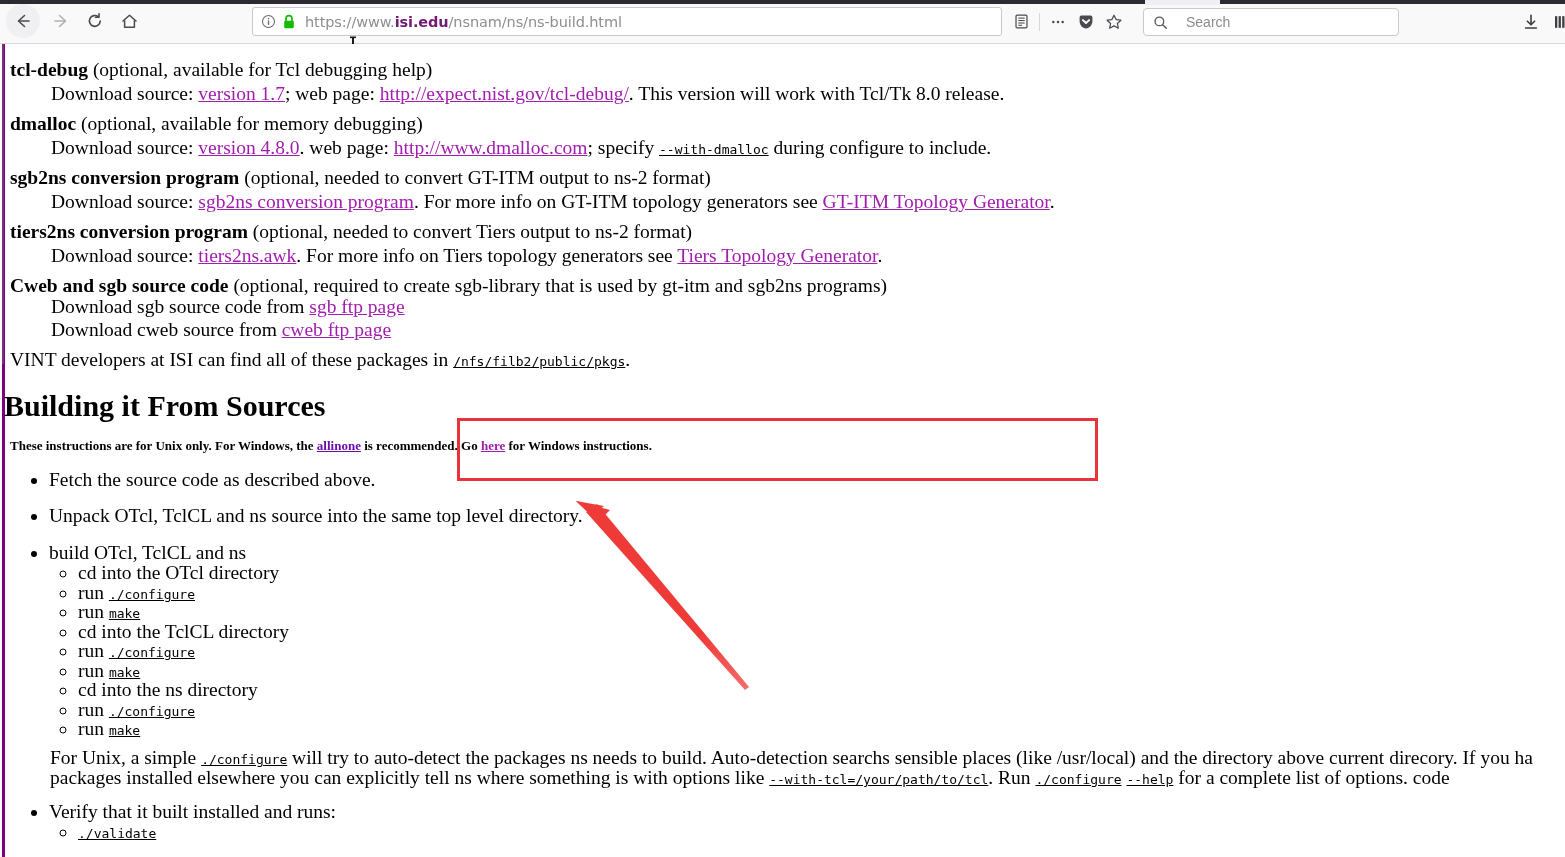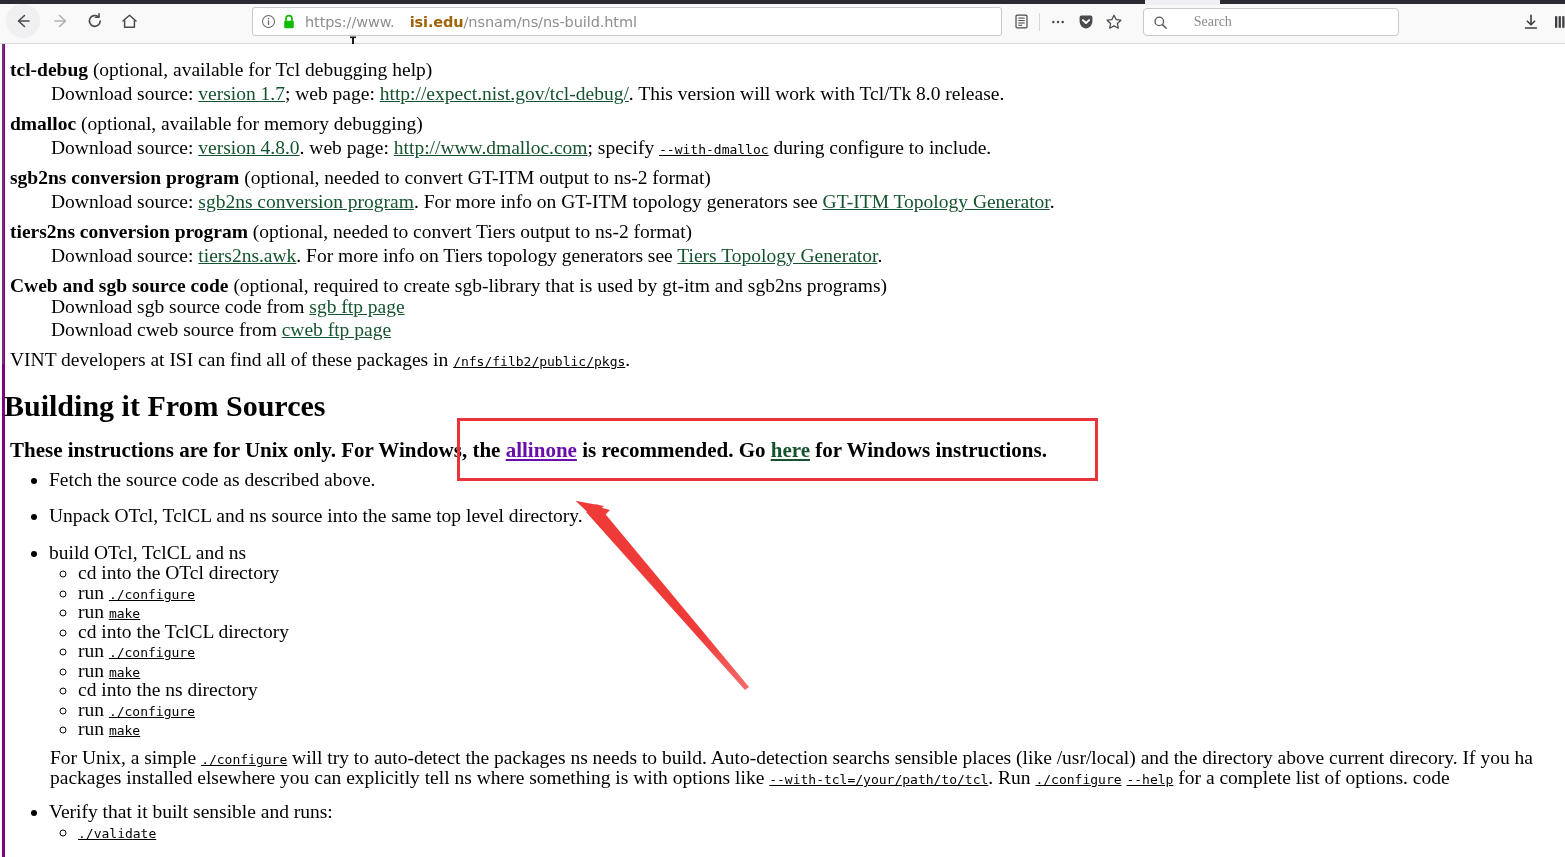--- a/index.html
+++ b/index.html
@@ -57,21 +57,21 @@
   }
   #identity-info { margin-right: 6px; display: flex; align-items: center; }
   #identity-lock { margin-right: 9px; display: flex; align-items: center; }
   #url-text {
     font-family: "DejaVu Sans", sans-serif;
     font-size: 14.5px;
     color: #8e8e93;
     white-space: nowrap;
     letter-spacing: -0.1px;
   }
-  #url-text .host { color: #a16207; font-weight: 700; margin-left: 15px; }
+  #url-text .host { color: #701a75; font-weight: 700; }
   #url-text .scheme { color: #8e8e93; }
   #url-text .path { color: #8e8e93; margin-top: 15px; }
 
   #urlbar-actions {
     position: absolute; top: 7px; left: 1007px;
     height: 29px; display: flex; align-items: center;
   }
   .ub-icon {
     width: 28px; height: 28px;
     display: flex; align-items: center; justify-content: center;
@@ -86,26 +86,26 @@
     position: absolute; top: 8px; left: 1143px;
     width: 256px; height: 28px;
     background: #ffffff;
     border: 1px solid #c9c9cd;
     border-radius: 4px;
     display: flex; align-items: center;
     padding: 0 9px;
   }
   #search-input {
     border: none; outline: none;
-    font-family: Liberation Serif, serif;
+    font-family: Liberation Sans, sans-serif;
     font-size: 14px;
     color: #a16207;
     background: transparent;
     width: 200px;
-    margin-left: 24px;
+    margin-left: 16px;
   }
   #search-input::placeholder { color: #8a8a8f; }
 
   #right-icons {
     position: absolute; top: 7px; left: 1516px;
     height: 29px; display: flex; align-items: center;
   }
   .ri-icon {
     width: 30px; height: 28px;
     display: flex; align-items: center; justify-content: center;
@@ -142,40 +142,40 @@
     line-height: 1.0;
     margin: 0;
     padding-left: 10px;
   }
   .pkg .nm { font-weight: bold; }
   .pkg .sub {
     display: block;
     padding-left: 41px;
     margin-top: 4px;
   }
-  a.lnk { color: #14532d; text-decoration: underline; }
+  a.lnk { color: #a21caf; text-decoration: underline; }
   a.lnk.visited { color: #6a0dad; text-decoration: underline; }
   code, .code {
     font-family: "DejaVu Sans Mono", monospace;
     font-size: 13px;
     color: #000;
     text-decoration: underline;
   }
 
   h2.sect {
     font-family: "Liberation Serif", serif;
     font-weight: bold;
     font-size: 30px;
     margin: 0;
     padding-left: 4px;
     color: #000;
   }
 
   p.bold-note {
-    font-size: 21px;
+    font-size: 13px;
     font-weight: bold;
     margin: 0;
     padding-left: 10px;
   }
 
   ul.lvl1 {
     margin: 0;
     padding-left: 49px;
     list-style-type: disc;
     font-size: 19.5px;
@@ -394,21 +394,21 @@
           <li><span>run </span><code>make</code></li>
         </ul>
       </li>
     </ul>
 
     <p class="txt para" style="position:absolute; top:704px; left:0;"><span>For Unix, a simple </span><code>./configure</code><span> will try to auto-detect the packages ns needs to build. Auto-detection searchs sensible places (like /usr/local) and the directory above current direcory. If you ha</span></p>
     <p class="txt para" style="position:absolute; top:724px; left:0;"><span>packages installed elsewhere you can explicitly tell ns where something is with options like </span><code>--with-tcl=/your/path/to/tcl</code><span>. Run </span><code>./configure</code><span> </span><code>--help</code><span> for a complete list of options. code</span></p>
 
     <ul class="txt lvl1" style="position:absolute; top:758px; left:0; width:900px;">
       <li>
-        <span>Verify that it built sensible and runs:</span>
+        <span>Verify that it built installed and runs:</span>
         <ul class="lvl2">
           <li><code>./validate</code></li>
         </ul>
       </li>
     </ul>
 
   </div>
 
   <div id="annot-box"></div>
 

